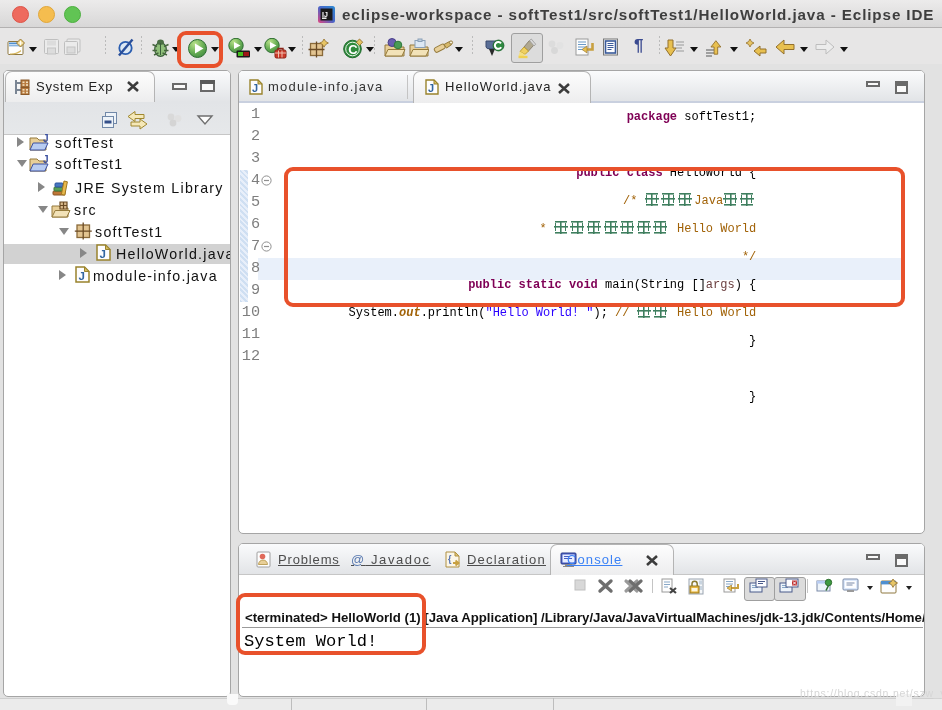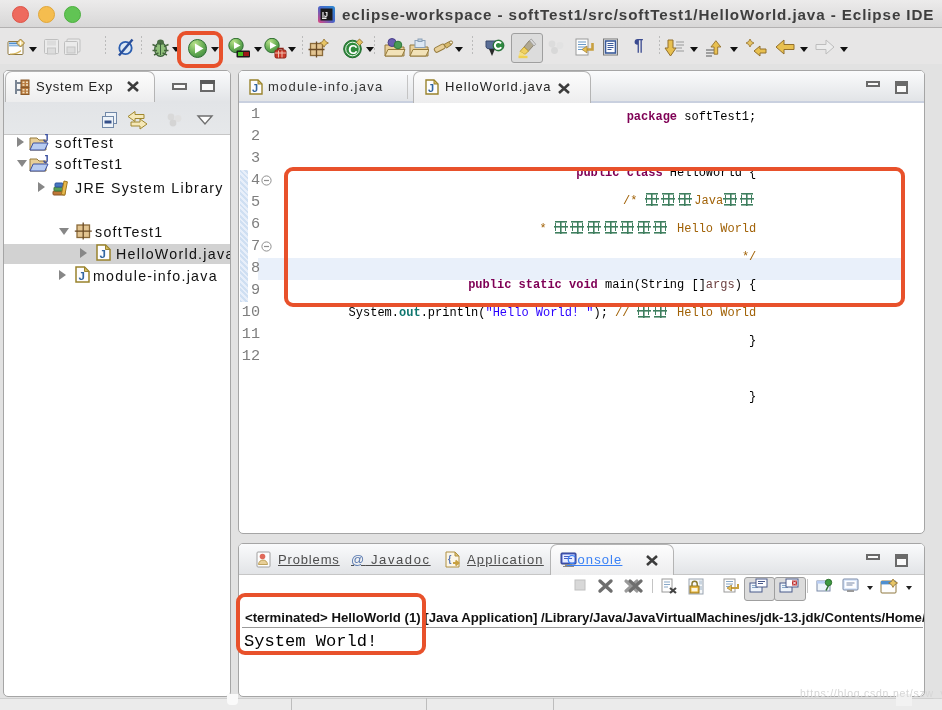--- a/index.html
+++ b/index.html
@@ -23,21 +23,21 @@
 
 .trow{position:absolute;height:21px;font-size:14.2px;letter-spacing:1.3px;color:#111;white-space:nowrap;}
 .arr-r{position:absolute;width:0;height:0;border-top:5px solid transparent;border-bottom:5px solid transparent;border-left:7.5px solid #878787;}
 .arr-d{position:absolute;width:0;height:0;border-left:5px solid transparent;border-right:5px solid transparent;border-top:7.5px solid #878787;}
 
 #code{position:absolute;left:291px;top:103px;font-family:"Liberation Mono",monospace;font-size:12px;line-height:28px;white-space:pre;color:#000;text-align:right;}
 #gutter{position:absolute;left:236px;top:103px;width:24px;font-family:"Liberation Mono",monospace;font-size:15.2px;line-height:22px;color:#7e7e7e;text-align:right;white-space:pre;}
 .kw{color:#7f0055;font-weight:bold;}
 .cm{color:#a16207;}
 .st{color:#2a00ff;}
-.fld{color:#0f766e;font-weight:bold;}
+.fld{color:#a16207;font-weight:bold;font-style:italic;}
 .cjk{display:inline-block;width:16.4px;height:13px;margin-right:.2px;vertical-align:-1.5px;
  background:
   linear-gradient(#3f7f5f,#3f7f5f) 1px 0px/12px 1.6px no-repeat,
   linear-gradient(#3f7f5f,#3f7f5f) 0px 5.5px/14px 1.6px no-repeat,
   linear-gradient(#3f7f5f,#3f7f5f) 1px 11.4px/12px 1.6px no-repeat,
   linear-gradient(#3f7f5f,#3f7f5f) 6.5px 0/1.6px 13px no-repeat,
   linear-gradient(#3f7f5f,#3f7f5f) 1.5px 2.8px/1.4px 8px no-repeat,
   linear-gradient(#3f7f5f,#3f7f5f) 11.5px 2.8px/1.4px 8px no-repeat;}
 .orect{position:absolute;border:4.5px solid #e8512b;border-radius:9px;box-sizing:border-box;}
 
@@ -307,20 +307,31 @@
       <span class="arr-r" style="left:34px;top:5px;"></span>
       <span style="position:absolute;left:47px;top:0;width:23px;height:21px;">
         <svg width="20" height="17" viewBox="0 0 20 17" style="position:absolute;left:0;top:2px">
           <rect x="2" y="12" width="12" height="4" rx="1" fill="#c07838" stroke="#8a5424"></rect>
           <rect x="3" y="8" width="10" height="4" rx="1" fill="#58a058" stroke="#3a7a3a"></rect>
           <rect x="4" y="4" width="8" height="4" rx="1" fill="#4878c0" stroke="#2c54a0"></rect>
           <path d="M13 2 l3.4 0.8 -2.6 13.4 -3.4-0.8z" fill="#e8b84c" stroke="#a07820"></path>
         </svg>
       </span>
       <span style="position:absolute;left:71px;top:3px;">JRE System Library [H</span>
+    </div>
+    <div class="trow" style="left:0;top:128.5px;width:226px;">
+      <span class="arr-d" style="left:34px;top:7px;"></span>
+      <span style="position:absolute;left:47px;top:0;width:23px;height:21px;">
+        <svg width="20" height="17" viewBox="0 0 20 17" style="position:absolute;left:0;top:2px">
+          <path d="M1 5 h7 l2 2 h7 v9 h-16z" fill="#e8cf98" stroke="#957b3c"></path>
+          <path d="M1 16 l3.2-6.5 h14.8 l-3.2 6.5z" fill="#f2e2b8" stroke="#957b3c"></path>
+          <path d="M9 1 h7 v7 h-7z M9 4.5 h7 M12.5 1 v7" fill="#d9b98c" stroke="#6a4a24" stroke-width="1.2"></path>
+        </svg>
+      </span>
+      <span style="position:absolute;left:70px;top:3px;">src</span>
     </div>
     <div class="trow" style="left:0;top:150.5px;width:226px;">
       <span class="arr-d" style="left:55px;top:7px;"></span>
       <span style="position:absolute;left:70px;top:0;width:23px;height:21px;">
         <svg width="19" height="18" viewBox="0 0 19 18" style="position:absolute;left:0;top:1px">
           <rect x="3" y="3" width="12.5" height="12.5" fill="#e2c491" stroke="#8a6a3a" stroke-width="1.3"></rect>
           <path d="M9.2 0.5 v17 M0.8 9.2 h17" stroke="#6a4a24" stroke-width="1.3"></path>
         </svg>
       </span>
       <span style="position:absolute;left:91px;top:3px;">softTest1</span>
@@ -422,21 +433,21 @@
       <path d="M2.5 13.5 a4.5 4.5 0 0 1 9 0z" fill="#e8cf98" stroke="#b09040" stroke-width=".8"></path>
     </svg>
   <div class="contab" style="left:39px;letter-spacing:.85px;">Problems</div>
   <div class="contab" style="left:112px;letter-spacing:1.6px;"><span style="color:#5a7ab0">@</span> Javadoc</div>
   <svg class="abs declicon" style="left:206px;top:7px" width="16" height="17" viewBox="0 0 16 17">
       <path d="M1 1 h9 l4 4 v11 h-13z" fill="#fbf6e8" stroke="#b09040"></path>
       <path d="M10 1 l4 4 h-4z" fill="#e0c878" stroke="#b09040"></path>
       <text x="3" y="11" font-family="Liberation Sans" font-weight="bold" font-size="9" fill="#4a6ab0">{</text>
       <path d="M8 12 h5 m-2.5-2.5 l3 2.5 -3 2.5" fill="none" stroke="#c8a040" stroke-width="1.8"></path>
     </svg>
-  <div class="contab" style="left:228px;letter-spacing:1.2px;">Application</div>
+  <div class="contab" style="left:228px;letter-spacing:1.2px;">Declaration</div>
   <div class="seltab" style="left:311px;width:124px;height:31px;"></div>
   <svg class="abs conicon" style="left:321px;top:8px" width="17" height="15" viewBox="0 0 17 15">
       <rect x="1" y="1" width="15" height="11" rx="1" fill="#4a5fc4" stroke="#2c3c8a"></rect>
       <rect x="2.5" y="2.5" width="12" height="8" fill="#e8eeff"></rect>
       <path d="M4 4.5h6M4 6.5h8" stroke="#4a5fc4"></path>
       <rect x="5" y="12" width="7" height="2" fill="#8a8a8a"></rect>
       <rect x="3" y="14" width="11" height="1.5" fill="#8a8a8a"></rect>
     </svg>
   <div class="contab" style="left:328px;color:#3b82f6;letter-spacing:1.1px;">Console</div>
   <svg class="abs" style="left:406px;top:10px" width="14" height="13" viewBox="0 0 14 13">

